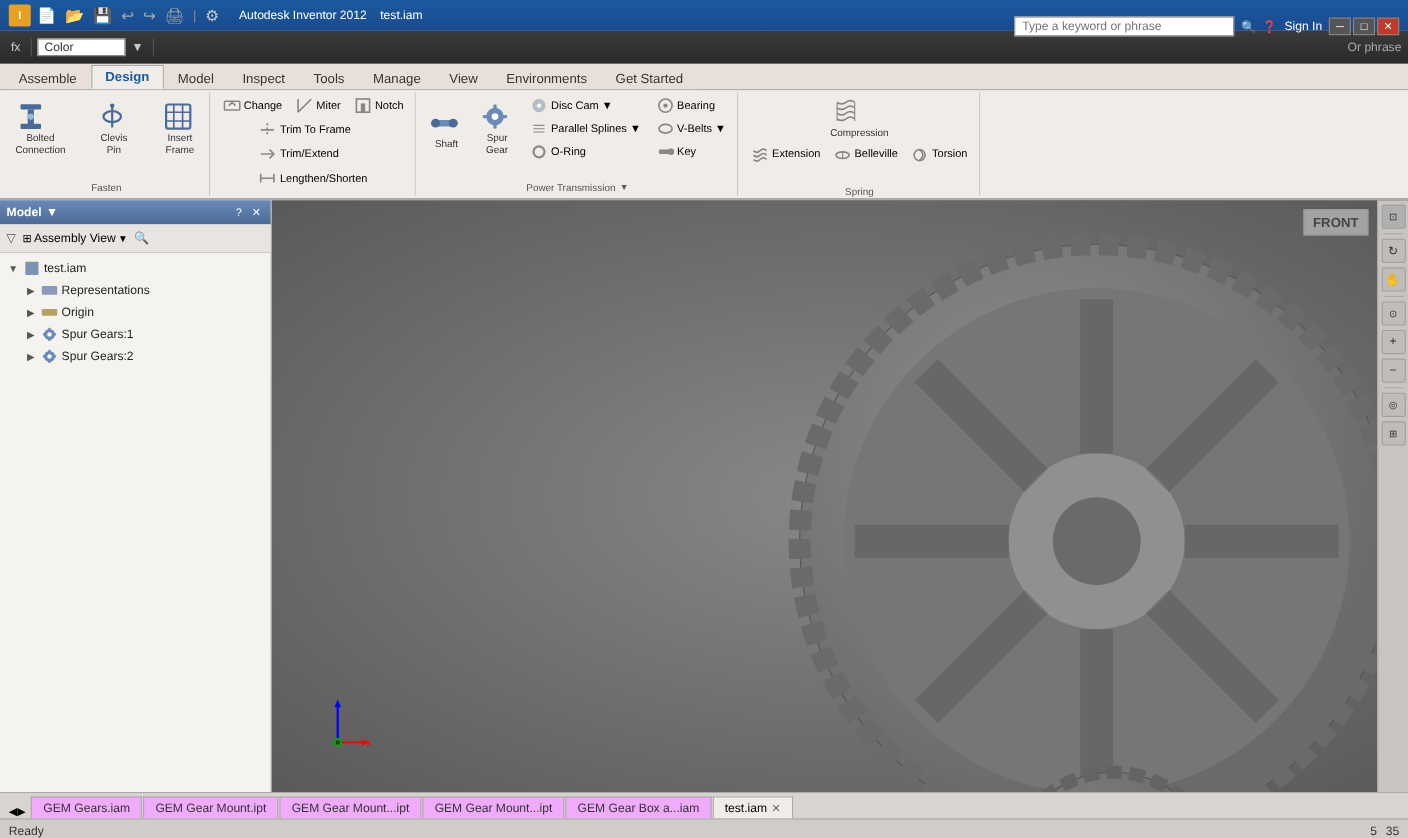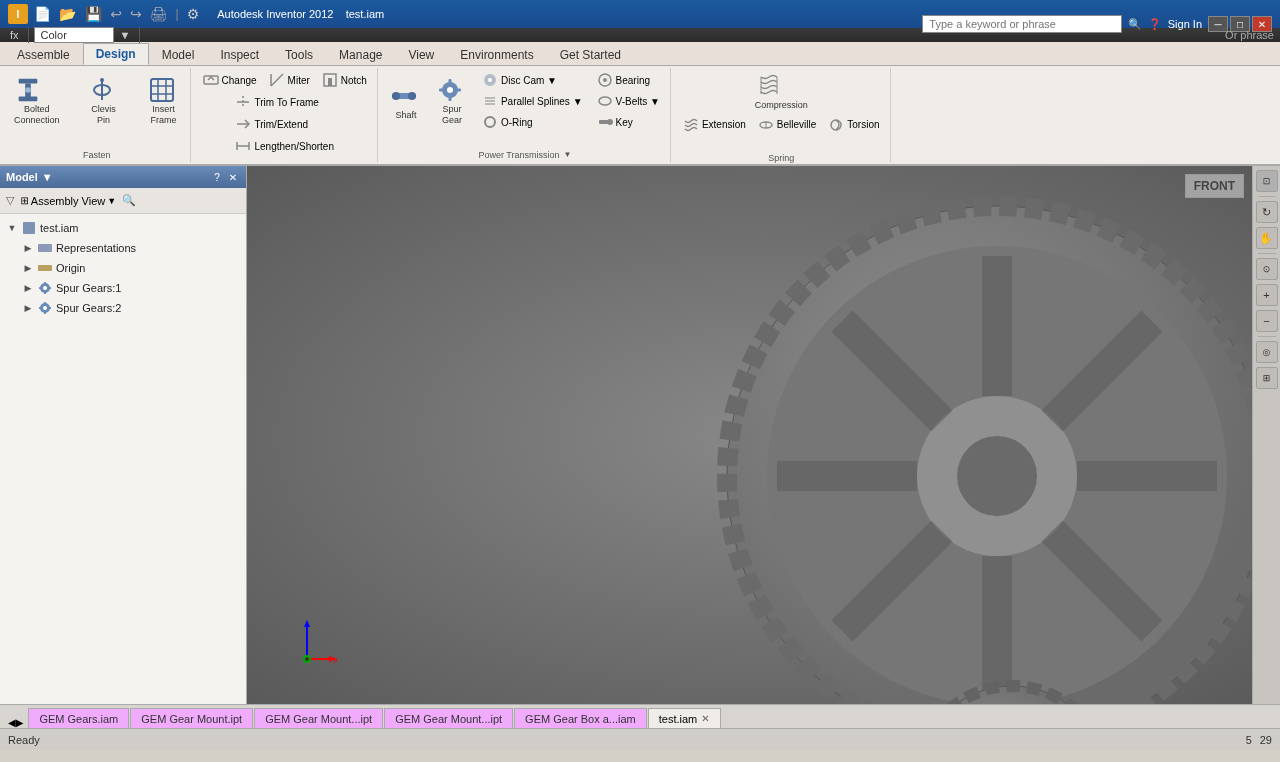--- a/index.html
+++ b/index.html
@@ -16,21 +16,21 @@
       color: white;
     }
     #titlebar .title-left { display: flex; align-items: center; gap: 6px; }
     #titlebar .app-icon { width: 20px; height: 20px; background: #e8a020; border-radius: 2px; display: flex; align-items: center; justify-content: center; font-weight: bold; font-size: 10px; color: white; }
     #titlebar .title-controls { display: flex; gap: 2px; }
     #titlebar .title-btn { width: 20px; height: 16px; background: #555; border: 1px solid #888; color: white; font-size: 10px; display: flex; align-items: center; justify-content: center; cursor: pointer; }
     #titlebar .title-btn.close { background: #c0392b; }
 
     
     #quickaccess {
-      height: 14px;
+      height: 30px;
       background: linear-gradient(to bottom, #3a3a3a, #2a2a2a);
       display: flex;
       align-items: center;
       padding: 0 6px;
       gap: 2px;
     }
     #quickaccess .qa-btn { color: #ccc; font-size: 11px; padding: 2px 4px; cursor: pointer; background: none; border: none; }
     #quickaccess .qa-sep { width: 1px; height: 16px; background: #555; margin: 0 3px; }
     #quickaccess .color-box { background: white; border: 1px solid #888; padding: 1px 6px; color: #333; font-size: 11px; min-width: 80px; }
 
@@ -811,15 +811,15 @@
     <span class="close-x">✕</span>
   </div>
 </div>
 
 <div id="statusbar">
   <div class="status-left">
     <span>Ready</span>
   </div>
   <div class="status-right">
     <span>5</span>
-    <span>29</span>
+    <span>35</span>
   </div>
 </div>
 
 </body></html>

